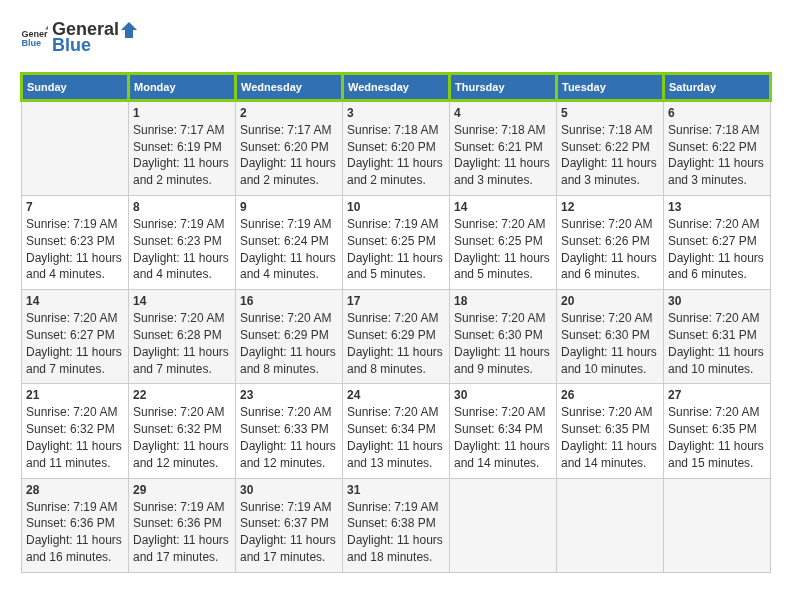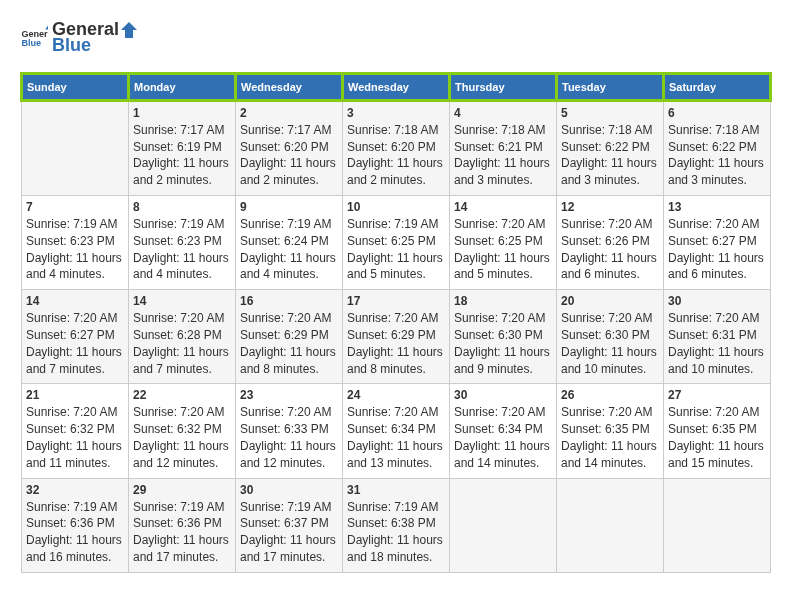--- a/index.html
+++ b/index.html
@@ -227,21 +227,21 @@
           <div class="day-number">26</div>
           <div class="day-info">Sunrise: 7:20 AM<br>Sunset: 6:35 PM<br>Daylight: 11 hours and 14 minutes.</div>
         </td>
         <td>
           <div class="day-number">27</div>
           <div class="day-info">Sunrise: 7:20 AM<br>Sunset: 6:35 PM<br>Daylight: 11 hours and 15 minutes.</div>
         </td>
       </tr>
       <tr>
         <td>
-          <div class="day-number">32</div>
+          <div class="day-number">28</div>
           <div class="day-info">Sunrise: 7:19 AM<br>Sunset: 6:36 PM<br>Daylight: 11 hours and 16 minutes.</div>
         </td>
         <td>
           <div class="day-number">29</div>
           <div class="day-info">Sunrise: 7:19 AM<br>Sunset: 6:36 PM<br>Daylight: 11 hours and 17 minutes.</div>
         </td>
         <td>
           <div class="day-number">30</div>
           <div class="day-info">Sunrise: 7:19 AM<br>Sunset: 6:37 PM<br>Daylight: 11 hours and 17 minutes.</div>
         </td>

